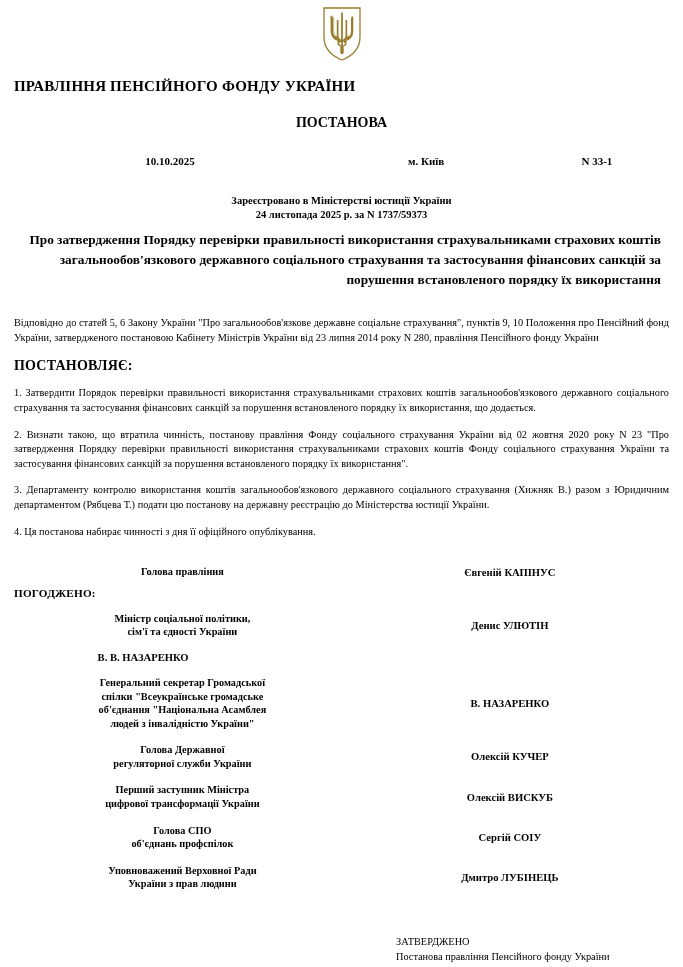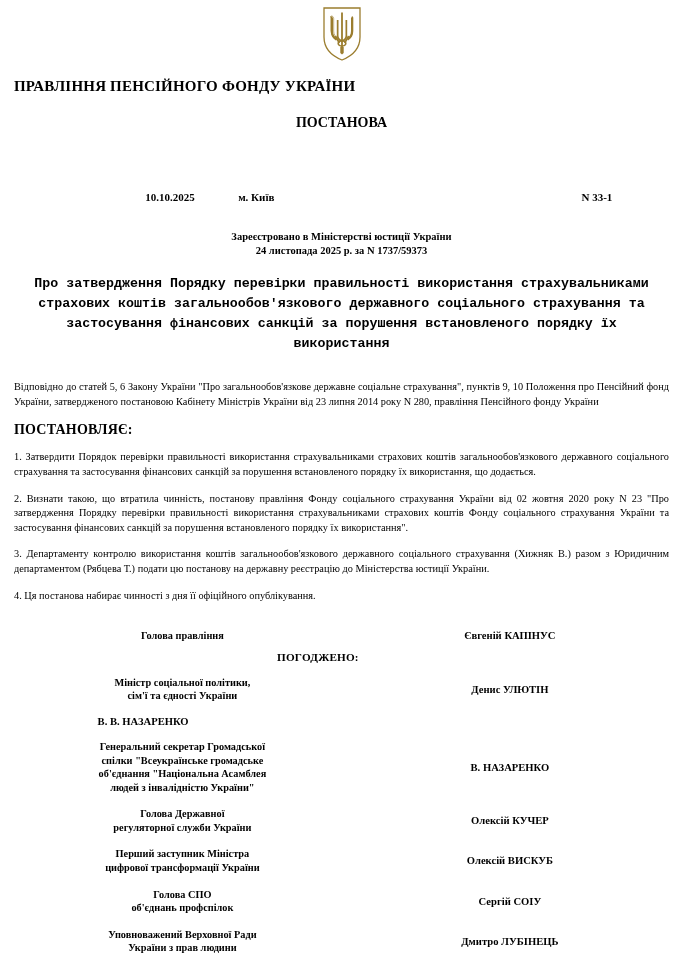--- a/index.html
+++ b/index.html
@@ -53,41 +53,40 @@
   
   .meta-row {
     display: flex;
     align-items: baseline;
     margin-top: 24px;
     font-weight: bold;
     font-size: 11px;
     padding: 0 18px;
   }
   .meta-date { width: 33.3%; text-align: center; padding-left: 70px; box-sizing: border-box;}
-  .meta-place { width: 33.3%; text-align: left; margin-top: 36px; }
+  .meta-place { width: 33.3%; text-align: right; }
   .meta-number { width: 33.3%; text-align: right; padding-right: 38px; box-sizing: border-box;}
 
   
   .registration {
     text-align: center;
     font-weight: bold;
     font-size: 10.5px;
     line-height: 1.35;
     margin-top: 27px;
   }
 
   
   .subject-title {
-    text-align: center;
+    text-align: right;
     font-weight: bold;
     font-size: 13.3px;
     line-height: 1.5;
-    margin-top: 16px;
+    margin-top: 8px;
     padding: 0 8px;
-    font-family: Liberation Mono, monospace;
   }
 
   
   .preamble {
     font-size: 10.3px;
     line-height: 1.42;
     text-align: justify;
     margin-top: 26px;
   }
   .resolves {
@@ -125,21 +124,21 @@
   .sign-name {
     width: 44%;
     text-align: center;
     font-weight: bold;
     font-size: 10.6px;
     box-sizing: border-box;
     padding-right: 30px;
   }
   .agreed-label {
     width: 56%;
-    text-align: right;
+    text-align: left;
     font-weight: bold;
     font-size: 11.2px;
     box-sizing: border-box;
     padding-right: 22px;
     margin-top: 8px;
     letter-spacing: 0.2px;
   }
 
   
   .approval {

